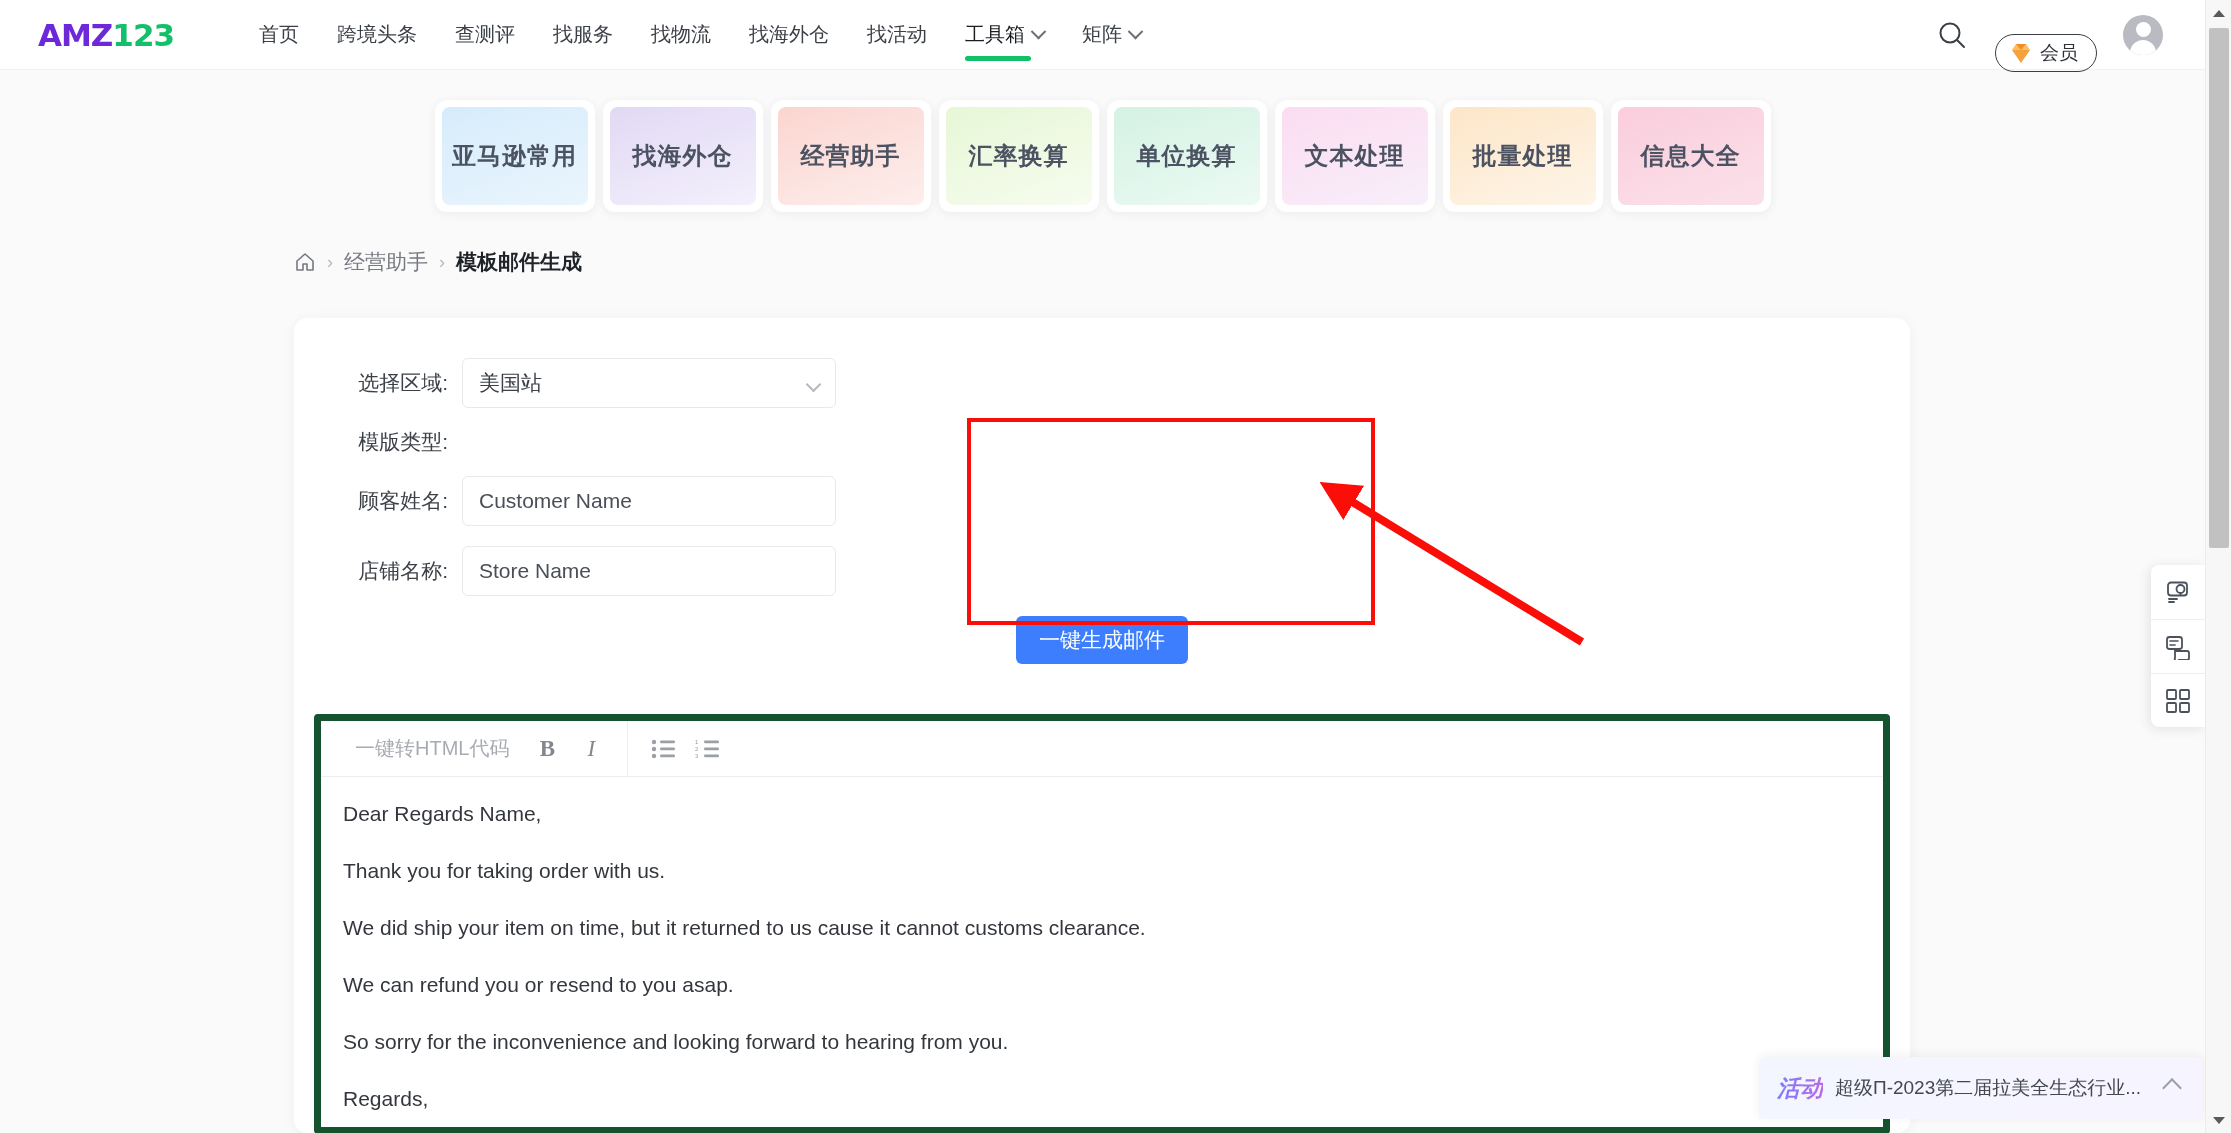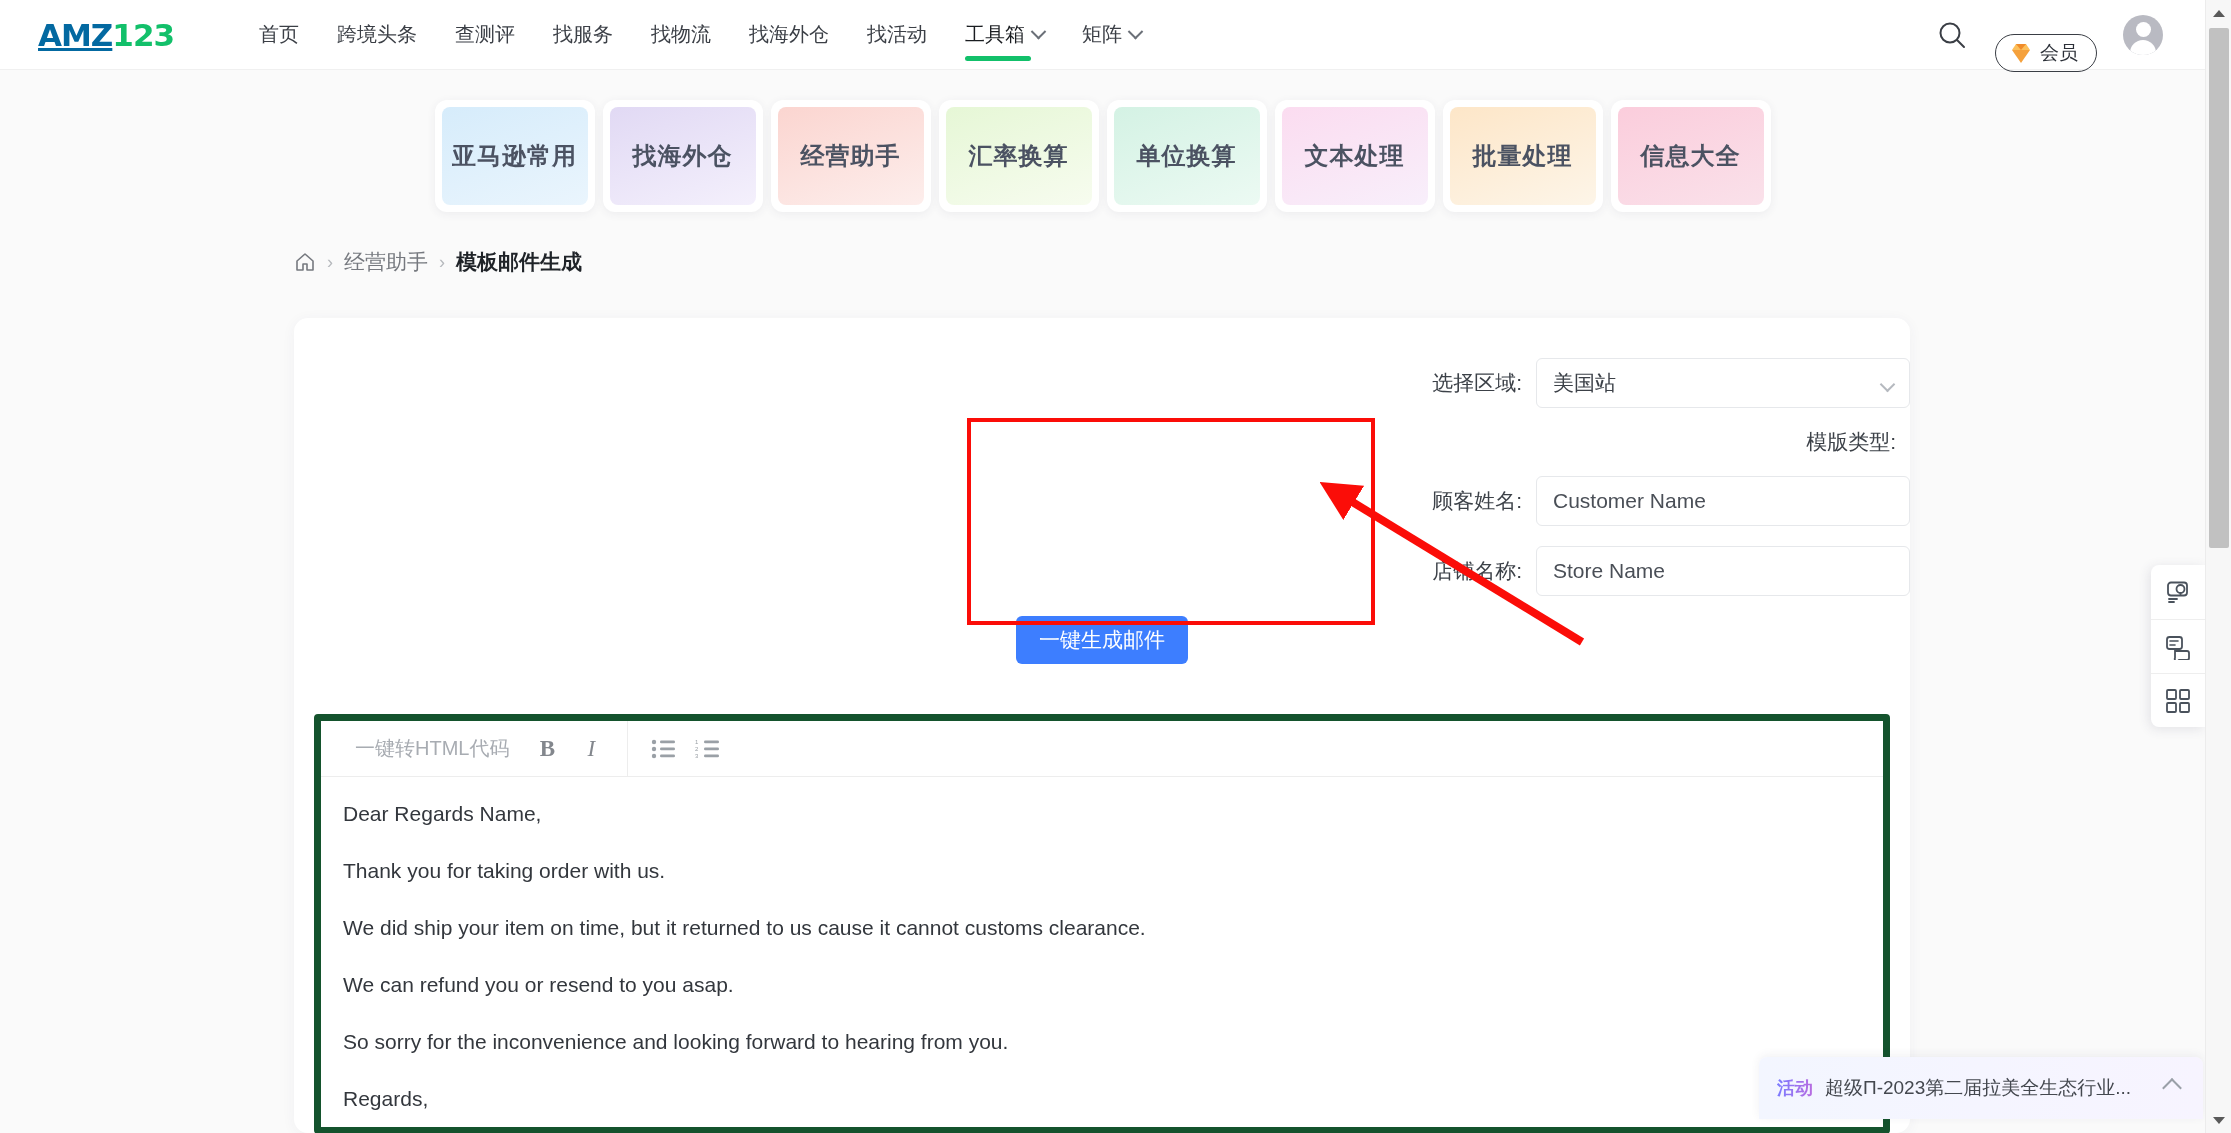--- a/index.html
+++ b/index.html
@@ -24,21 +24,21 @@
     display: flex; align-items: center;
     z-index: 30;
   }
   .logo {
     margin-left: 38px;
     font-size: 31px; font-weight: bold;
     letter-spacing: -1px;
     font-family: "DejaVu Sans", sans-serif;
     white-space: nowrap;
   }
-  .logo .amz { color: #0369a1; text-decoration: underline; }
+  .logo .amz { color: #6d28d9; }
   .logo .num { color: #12c06a; }
   .nav {
     display: flex; align-items: center;
     margin-left: 66px; height: 70px;
   }
   .nav-item {
     position: relative;
     height: 70px;
     display: flex; align-items: center;
     padding: 4px 19px;
@@ -126,21 +126,21 @@
     position: absolute; top: 318px; left: 294px;
     width: 1616px; height: 815px;
     background: #ffffff;
     border-radius: 14px;
     box-shadow: 0 2px 14px rgba(60,60,90,0.05);
   }
 
   
   .form { position: absolute; top: 40px; left: 0; width: 100%; }
   .form-row {
-    display: flex; align-items: center; justify-content: flex-end;
+    display: flex; align-items: center; justify-content: flex-start;
     margin-bottom: 20px;
   }
   .form-label {
     width: 168px; text-align: right; padding-right: 14px;
     font-size: 21px; color: #3c4148; white-space: nowrap;
   }
   .field {
     position: relative;
     width: 374px; height: 50px;
     border: 1px solid #e6e8eb;
@@ -238,24 +238,24 @@
     position: absolute; right: 28px; bottom: 14px;
     width: 444px; height: 62px;
     background: linear-gradient(90deg,#f3f6ff 0%,#f7f4ff 100%);
     border-radius: 8px 8px 0 0;
     box-shadow: 0 -2px 10px rgba(60,60,90,0.07);
     display: flex; align-items: center;
     padding: 0 18px; gap: 12px;
     z-index: 26;
   }
   .notice-tag {
-    font-size: 18px; font-weight: bold;
+    font-size: 23px; font-weight: bold;
     background: linear-gradient(90deg,#7b7bff,#b86ce0);
     -webkit-background-clip: text; background-clip: text;
-    color: transparent; white-space: nowrap;
+    color: transparent; white-space: nowrap; font-style: italic;
   }
   .notice-text {
     font-size: 19px; color: #44484f;
     white-space: nowrap; overflow: hidden; text-overflow: ellipsis;
     flex: 1; cursor: pointer;
   }
   .notice-chevron {
     width: 14px; height: 14px;
     border-left: 2px solid #9aa0a8; border-top: 2px solid #9aa0a8;
     transform: rotate(45deg); margin-right: 6px; cursor: pointer;

